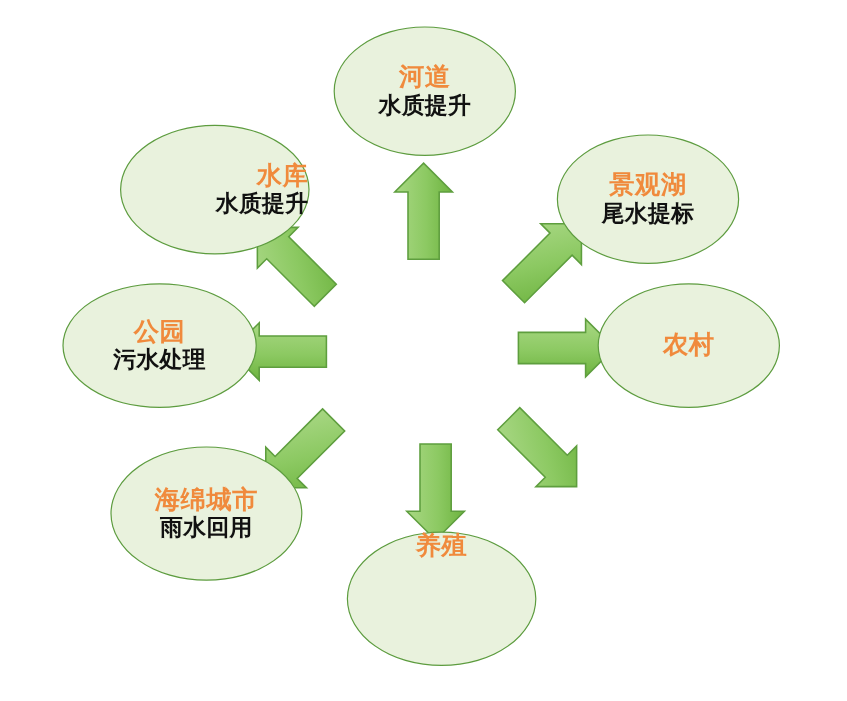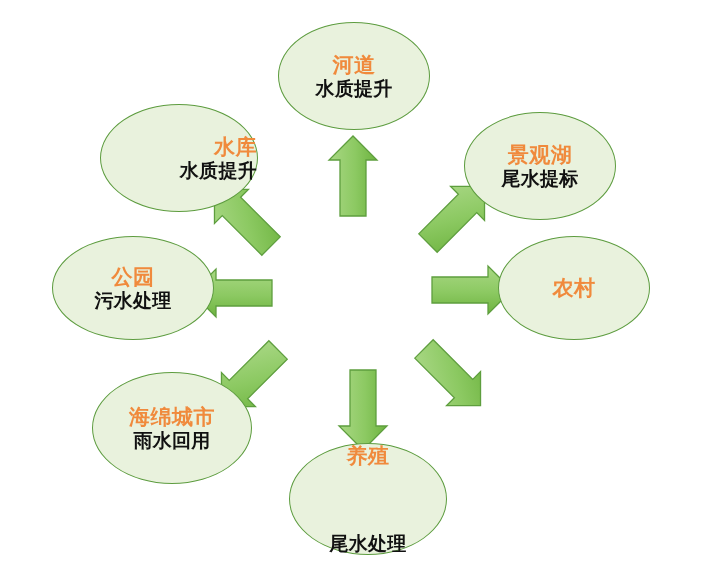--- a/index.html
+++ b/index.html
@@ -155,21 +155,20 @@
     <span class="sub">尾水提标</span>
   </div>
 
   <div class="node" id="node-right">
     <span class="title">农村</span>
   </div>
 
 
   <div class="node" id="node-bottom">
     <span class="title">养殖</span>
-    <span class="sub">尾水处理</span>
   </div>
 
   <div class="node" id="node-botleft">
     <span class="title">海绵城市</span>
     <span class="sub">雨水回用</span>
   </div>
 
   <div class="node" id="node-left">
     <span class="title">公园</span>
     <span class="sub">污水处理</span>

